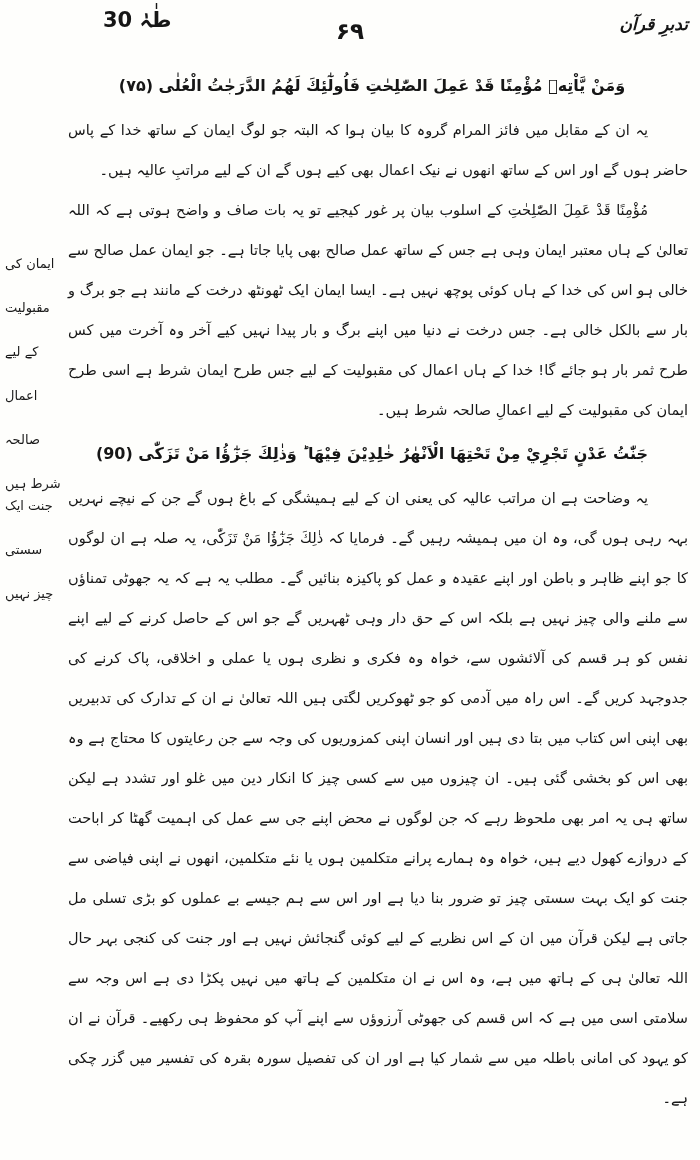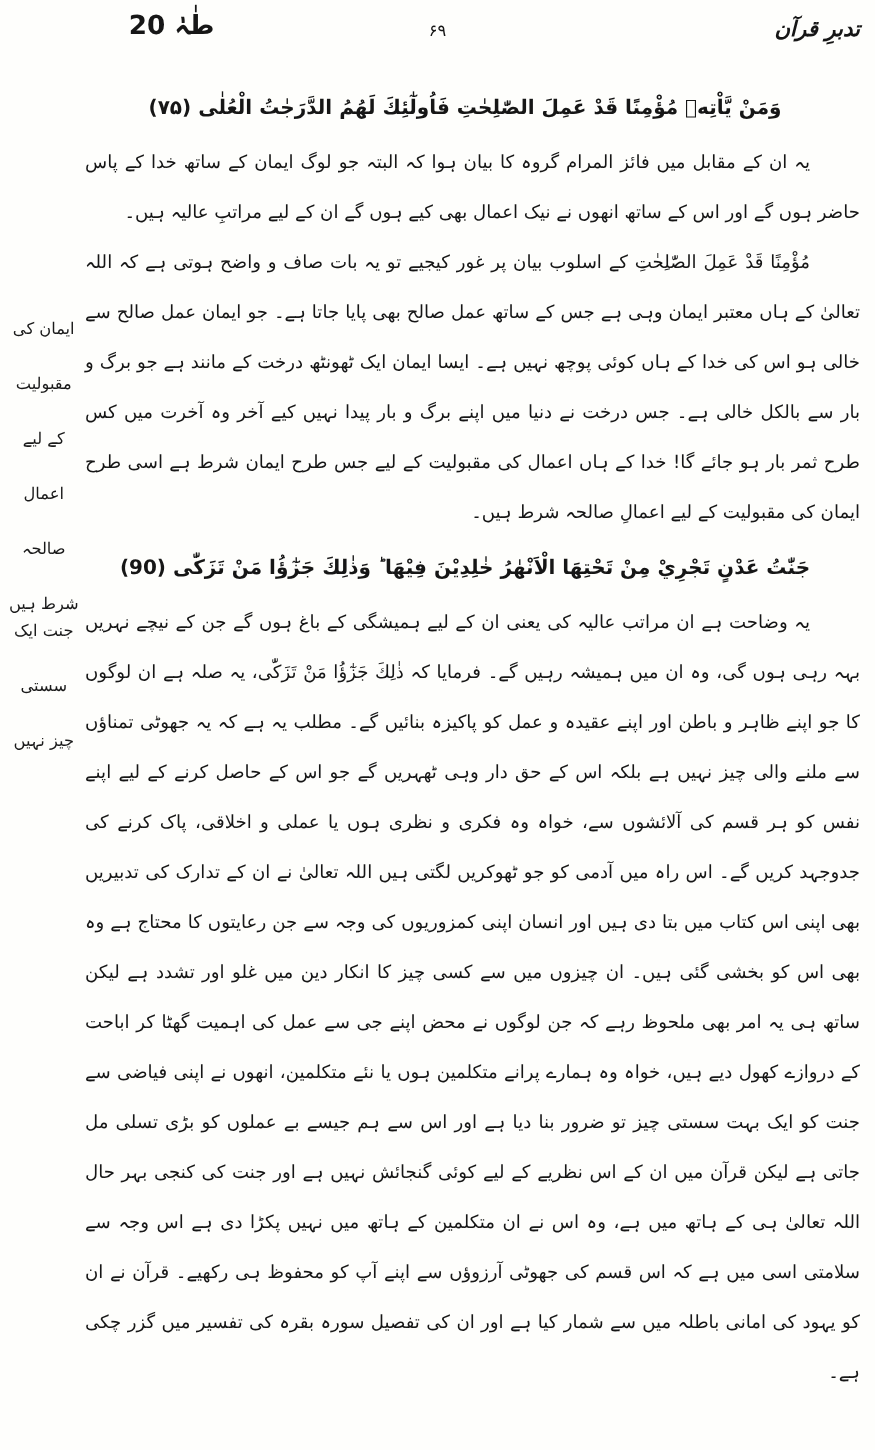--- a/index.html
+++ b/index.html
@@ -17,21 +17,21 @@
     direction: rtl;
   }
   
   .hdr-book {
     position: absolute; top: 14px; right: 12px;
     font-size: 17px; font-weight: bold; font-style: italic;
     letter-spacing: 0.5px;
   }
   .hdr-page-num {
     position: absolute; top: 18px; left: 0; width: 700px;
-    text-align: center; font-size: 13px; font-weight: normal;
+    text-align: center; font-size: 23px; font-weight: bold;
   }
   .hdr-surah {
     position: absolute; top: 8px; left: 103px;
     font-size: 21px; font-weight: bold;
   }
   
   .body-col {
     position: absolute; top: 62px; right: 12px;
     width: 620px;
     text-align: justify;
@@ -48,34 +48,34 @@
     padding-left: 24px;
     text-align: center;
     text-indent: 0;
   }
   
   .margin-note {
     position: absolute; left: 5px;
     width: 60px;
     font-size: 13px;
     line-height: 44px;
-    text-align: center;
+    text-align: left;
     color: #1a1a1a;
   }
   .note-1 { top: 242px; }
   .note-2 { top: 484px; }
 </style>
 </head>
 <body>
 
 <div class="page">
 
   <div class="hdr-book">تدبرِ قرآن</div>
   <div class="hdr-page-num">۶۹</div>
-  <div class="hdr-surah">طٰہٰ 20</div>
+  <div class="hdr-surah">طٰہٰ 30</div>
 
   <div class="margin-note note-1">ایمان کی مقبولیت کے لیے اعمال صالحہ شرط ہیں</div>
   <div class="margin-note note-2">جنت ایک سستی چیز نہیں</div>
 
   <div class="body-col">
     <p class="verse">وَمَنْ يَّاْتِهٖ مُؤْمِنًا قَدْ عَمِلَ الصّٰلِحٰتِ فَاُولٰٓئِكَ لَهُمُ الدَّرَجٰتُ الْعُلٰى (۷۵)</p>
     <p class="para-indent">یہ ان کے مقابل میں فائز المرام گروہ کا بیان ہوا کہ البتہ جو لوگ ایمان کے ساتھ خدا کے پاس حاضر ہوں گے اور اس کے ساتھ انھوں نے نیک اعمال بھی کیے ہوں گے ان کے لیے مراتبِ عالیہ ہیں۔</p>
     <p class="para-indent">مُؤْمِنًا قَدْ عَمِلَ الصّٰلِحٰتِ کے اسلوب بیان پر غور کیجیے تو یہ بات صاف و واضح ہوتی ہے کہ اللہ تعالیٰ کے ہاں معتبر ایمان وہی ہے جس کے ساتھ عمل صالح بھی پایا جاتا ہے۔ جو ایمان عمل صالح سے خالی ہو اس کی خدا کے ہاں کوئی پوچھ نہیں ہے۔ ایسا ایمان ایک ٹھونٹھ درخت کے مانند ہے جو برگ و بار سے بالکل خالی ہے۔ جس درخت نے دنیا میں اپنے برگ و بار پیدا نہیں کیے آخر وہ آخرت میں کس طرح ثمر بار ہو جائے گا! خدا کے ہاں اعمال کی مقبولیت کے لیے جس طرح ایمان شرط ہے اسی طرح ایمان کی مقبولیت کے لیے اعمالِ صالحہ شرط ہیں۔</p>
     <p class="verse">جَنّٰتُ عَدْنٍ تَجْرِيْ مِنْ تَحْتِهَا الْاَنْهٰرُ خٰلِدِيْنَ فِيْهَا ؕ وَذٰلِكَ جَزٰٓؤُا مَنْ تَزَكّٰى (90)</p>
     <p class="para-indent">یہ وضاحت ہے ان مراتب عالیہ کی یعنی ان کے لیے ہمیشگی کے باغ ہوں گے جن کے نیچے نہریں بہہ رہی ہوں گی، وہ ان میں ہمیشہ رہیں گے۔ فرمایا کہ ذٰلِكَ جَزٰٓؤُا مَنْ تَزَكّٰى، یہ صلہ ہے ان لوگوں کا جو اپنے ظاہر و باطن اور اپنے عقیدہ و عمل کو پاکیزہ بنائیں گے۔ مطلب یہ ہے کہ یہ جھوٹی تمناؤں سے ملنے والی چیز نہیں ہے بلکہ اس کے حق دار وہی ٹھہریں گے جو اس کے حاصل کرنے کے لیے اپنے نفس کو ہر قسم کی آلائشوں سے، خواہ وہ فکری و نظری ہوں یا عملی و اخلاقی، پاک کرنے کی جدوجہد کریں گے۔ اس راہ میں آدمی کو جو ٹھوکریں لگتی ہیں اللہ تعالیٰ نے ان کے تدارک کی تدبیریں بھی اپنی اس کتاب میں بتا دی ہیں اور انسان اپنی کمزوریوں کی وجہ سے جن رعایتوں کا محتاج ہے وہ بھی اس کو بخشی گئی ہیں۔ ان چیزوں میں سے کسی چیز کا انکار دین میں غلو اور تشدد ہے لیکن ساتھ ہی یہ امر بھی ملحوظ رہے کہ جن لوگوں نے محض اپنے جی سے عمل کی اہمیت گھٹا کر اباحت کے دروازے کھول دیے ہیں، خواہ وہ ہمارے پرانے متکلمین ہوں یا نئے متکلمین، انھوں نے اپنی فیاضی سے جنت کو ایک بہت سستی چیز تو ضرور بنا دیا ہے اور اس سے ہم جیسے بے عملوں کو بڑی تسلی مل جاتی ہے لیکن قرآن میں ان کے اس نظریے کے لیے کوئی گنجائش نہیں ہے اور جنت کی کنجی بہر حال اللہ تعالیٰ ہی کے ہاتھ میں ہے، وہ اس نے ان متکلمین کے ہاتھ میں نہیں پکڑا دی ہے اس وجہ سے سلامتی اسی میں ہے کہ اس قسم کی جھوٹی آرزوؤں سے اپنے آپ کو محفوظ ہی رکھیے۔ قرآن نے ان کو یہود کی امانی باطلہ میں سے شمار کیا ہے اور ان کی تفصیل سورہ بقرہ کی تفسیر میں گزر چکی ہے۔</p>

